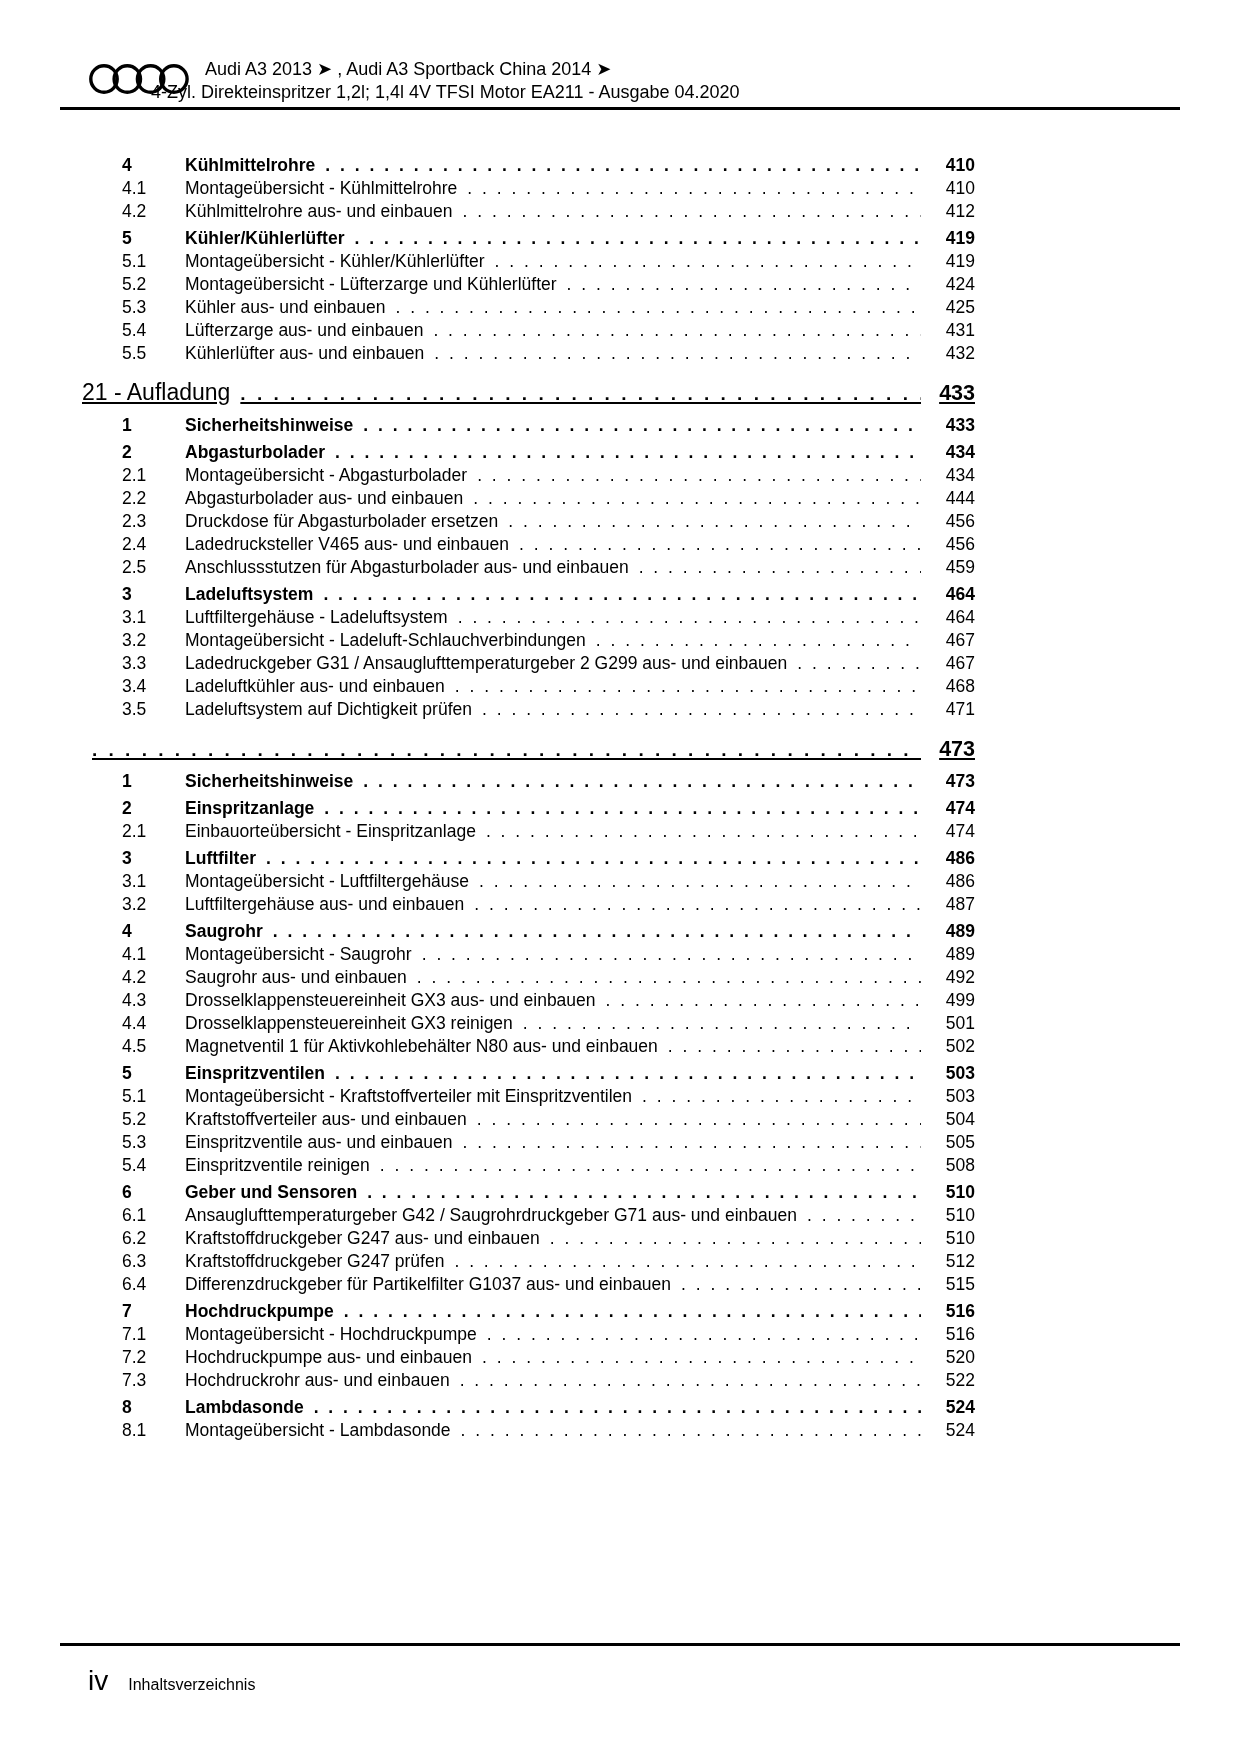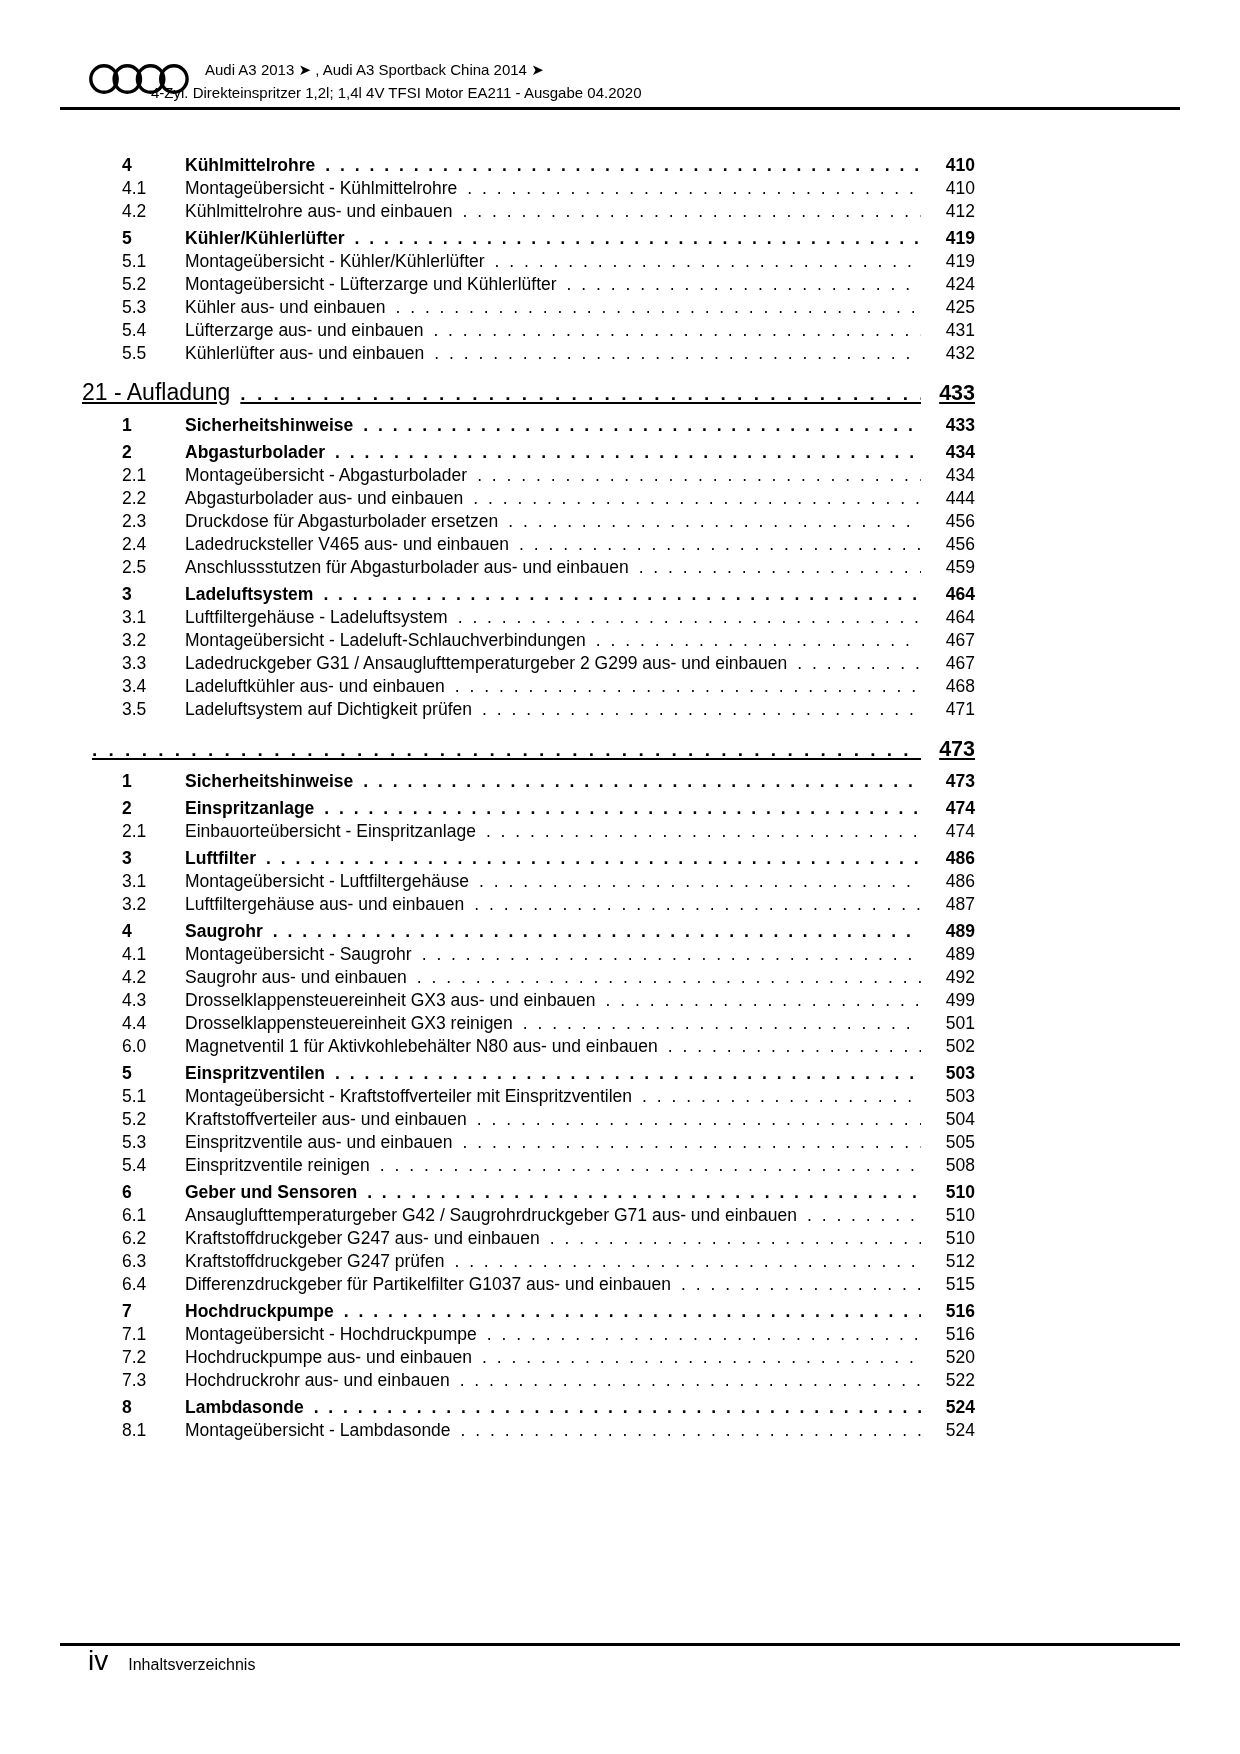--- a/index.html
+++ b/index.html
@@ -5,21 +5,21 @@
   html,body { margin:0; padding:0; background:#fff; }
   body { font-family: "Liberation Sans", "DejaVu Sans", sans-serif; color:#000; }
   .page {
     position:relative; width:1240px; height:1754px;
     box-sizing:border-box; padding:0 60px; background:#fff; overflow:hidden;
   }
 
   
   .header { display:flex; align-items:flex-start; margin:0; padding-top:58px; }
   .logo { flex:none; margin-left:28px; margin-top:2px; }
-  .header-text { margin-left:15px; font-size:15px; line-height:23px; }
+  .header-text { margin-left:15px; font-size:18px; line-height:23px; }
   .header-line2 { margin-left:-54px; }
   .rule { border-top:3px solid #000; margin-top:3px; }
 
   
   .toc { margin-top:44px; padding-left:22px; padding-right:205px; }
   .row { display:flex; align-items:baseline; line-height:23px; font-size:17.5px; padding-left:40px; }
   .row .num { flex:none; width:63px; }
   .row .title { flex:none; white-space:nowrap; }
   .row .dots { flex:1 1 auto; min-width:18px; overflow:hidden; margin:0 8px 0 10px; height:23px; }
   .row .dots::after {
@@ -32,21 +32,21 @@
   .row.section .num, .row.section .title, .row.section .page-num { font-weight:700; }
   .row.section .dots::after { font-weight:700; }
 
   .row.chapter { margin-top:12px; margin-bottom:6px; padding-left:0; font-size:23px; line-height:30px;text-decoration:underline; }
   .row.chapter .dots { height:30px; }
   .row.chapter .dots::after { font-size:19px; font-weight:700; letter-spacing:3px; }
   .row.chapter .page-num { font-weight:700; font-size:21.5px; }
 
   
   .footer { position:absolute; top:1643px; left:60px; right:60px; border-top:3px solid #000; }
-  .footer-inner { display:flex; align-items:baseline; padding-top:0; }
+  .footer-inner { display:flex; align-items:baseline; padding-top:20px; }
   .footer-roman { margin-left:28px; font-size:28px; line-height:30px; }
   .footer-label { margin-left:20px; font-size:16px; }
 </style>
 </head>
 <body>
 
 <div class="page">
 
   <div class="header">
     <svg class="logo" width="102" height="38" viewBox="0 0 102 38" aria-hidden="true">
@@ -269,21 +269,21 @@
       <span class="dots"></span>
       <span class="page-num">499</span>
     </div>
       <div class="row sub">
       <span class="num">4.4</span>
       <span class="title">Drosselklappensteuereinheit GX3 reinigen</span>
       <span class="dots"></span>
       <span class="page-num">501</span>
     </div>
       <div class="row sub">
-      <span class="num">6.0</span>
+      <span class="num">4.5</span>
       <span class="title">Magnetventil 1 für Aktivkohlebehälter N80 aus- und einbauen</span>
       <span class="dots"></span>
       <span class="page-num">502</span>
     </div>
       <div class="row section">
       <span class="num">5</span>
       <span class="title">Einspritzventilen</span>
       <span class="dots"></span>
       <span class="page-num">503</span>
     </div>

